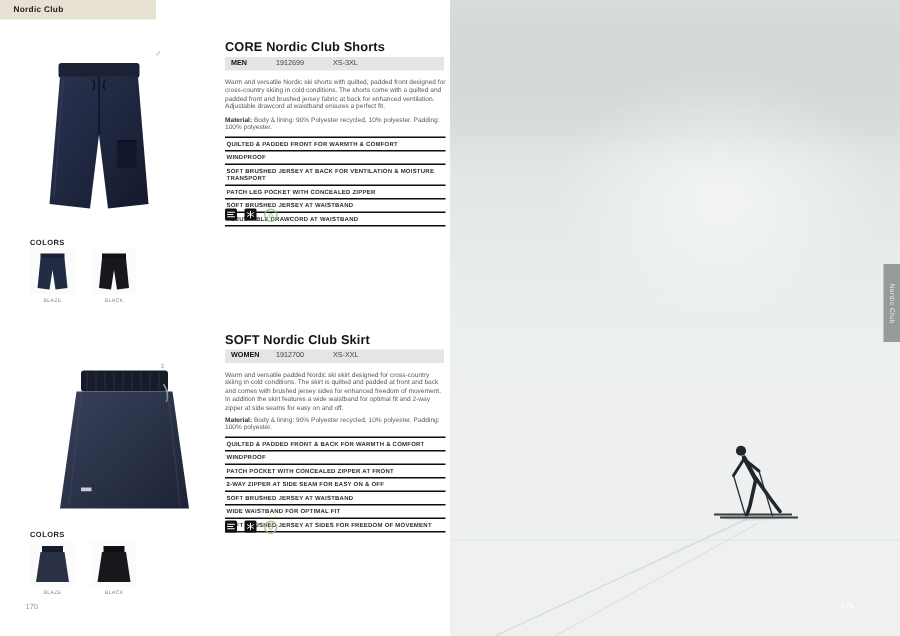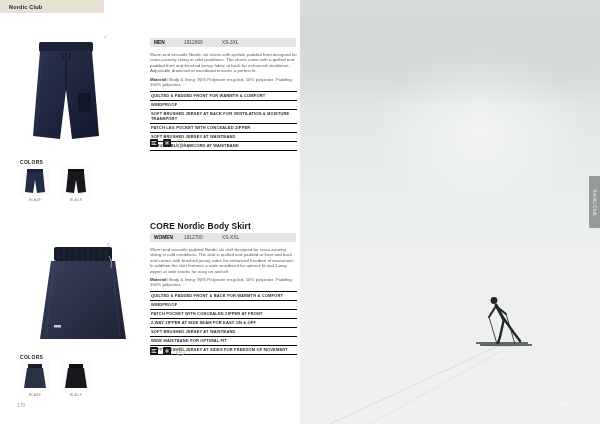--- a/index.html
+++ b/index.html
@@ -67,20 +67,21 @@
       <path d="M20 17 L72 17 L79 102 L52 105 L46 56 L40 105 L13 102 Z" fill="url(#gNavy)"></path>
       <path d="M46 17 L46 56" stroke="#10141f" stroke-width="1"></path>
       <rect x="58" y="60" width="13" height="18" rx="1" fill="#12172a"></rect>
       <path d="M58 60 h13" stroke="#0b0f1c" stroke-width="1"></path>
       <path d="M42 19 q2 4 0 7 M50 19 q-2 4 0 7" stroke="#0e1322" stroke-width="1" fill="none"></path>
       <path d="M22 20 L16 98" stroke="#39425e" stroke-width="1" opacity=".5"></path>
     </svg>
   </div>
   <div class="gender" style="left:103px;top:33px;">♂</div>
 
+  <div class="title" style="top:26px;">CORE Nordic Club Shorts</div>
   <div class="meta" style="top:38px;">
     <span class="g">MEN</span>
     <span class="a">1912699</span>
     <span class="s">XS-3XL</span>
   </div>
   <div class="desc" style="top:52px;">Warm and versatile Nordic ski shorts with quilted, padded front designed for cross-country skiing in cold conditions. The shorts come with a quilted and padded front and brushed jersey fabric at back for enhanced ventilation. Adjustable drawcord at waistband ensures a perfect fit.</div>
   <div class="mat" style="top:77px;">
     <b>Material:</b>
     <span>Body &amp; lining: 90% Polyester recycled, 10% polyester. Padding: 100% polyester.</span>
   </div>
@@ -140,21 +141,21 @@
       <rect x="30" y="6" width="58" height="14" rx="2" fill="#171c2b"></rect>
       <path d="M34 7 v12 M40 7 v12 M46 7 v12 M52 7 v12 M58 7 v12 M64 7 v12 M70 7 v12 M76 7 v12 M82 7 v12" stroke="#232a3e" stroke-width="1"></path>
       <path d="M27 20 L91 20 L102 98 L16 98 Z" fill="url(#gHeather)"></path>
       <path d="M30 22 L22 96 M88 22 L96 96" stroke="#454e6a" stroke-width="1" opacity=".4"></path>
       <path d="M85 15 q4 6 2 12" stroke="#8d93a2" stroke-width="1" fill="none"></path>
       <rect x="30" y="84" width="7" height="2.5" fill="#e8e8ea" opacity=".85"></rect>
     </svg>
   </div>
   <div class="gender" style="left:106px;top:241px;">♀</div>
 
-  <div class="title" style="top:221px;">CORE Nordic Body Skirt</div>
+  <div class="title" style="top:221px;">SOFT Nordic Club Skirt</div>
   <div class="meta" style="top:233px;">
     <span class="g">WOMEN</span>
     <span class="a">1912700</span>
     <span class="s">XS-XXL</span>
   </div>
   <div class="desc" style="top:247px;">Warm and versatile padded Nordic ski skirt designed for cross-country skiing in cold conditions. The skirt is quilted and padded at front and back and comes with brushed jersey sides for enhanced freedom of movement. In addition the skirt features a wide waistband for optimal fit and 2-way zipper at side seams for easy on and off.</div>
   <div class="mat" style="top:277px;">
     <b>Material:</b>
     <span>Body &amp; lining: 90% Polyester recycled, 10% polyester. Padding: 100% polyester.</span>
   </div>

